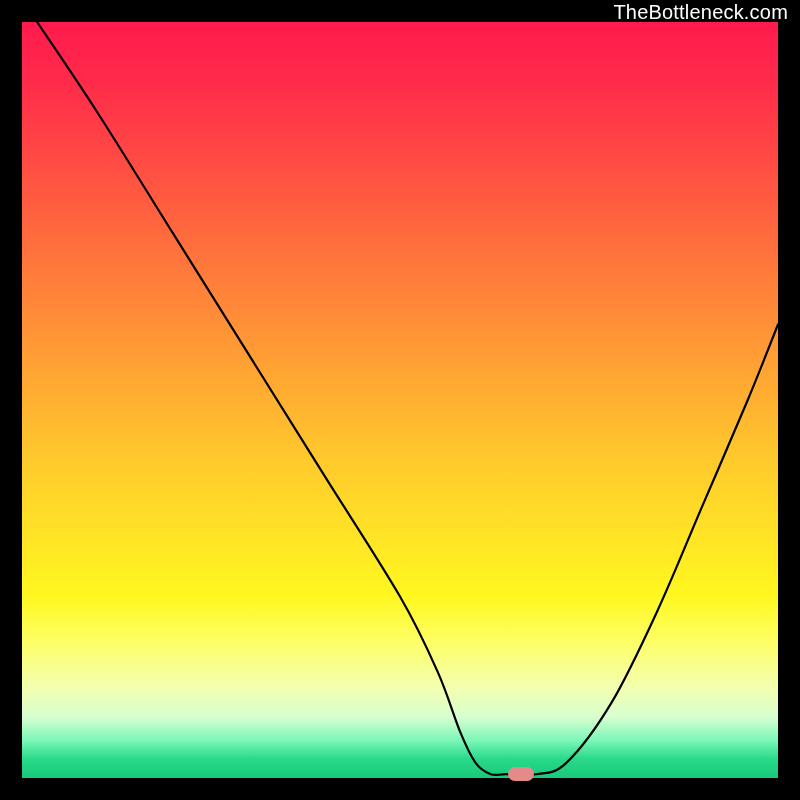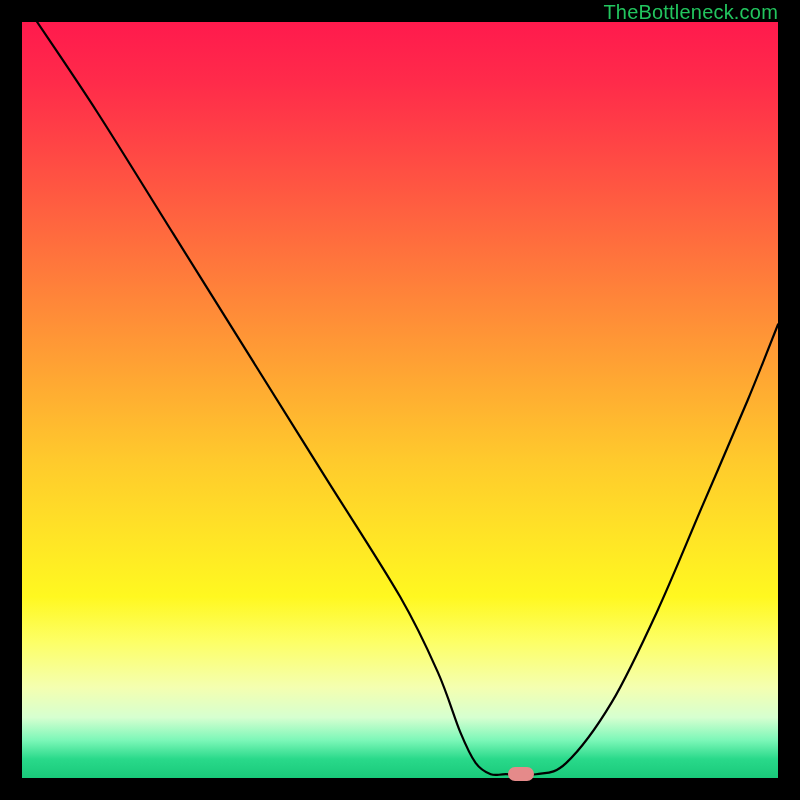--- a/index.html
+++ b/index.html
@@ -45,24 +45,24 @@
     position: absolute;
     width: 26px;
     height: 14px;
     border-radius: 7px;
     background: #e58a8a;
     transform: translate(-50%, -50%);
   }
   .watermark {
     position: absolute;
     top: 1px;
-    right: 22px;
+    right: 12px;
     font-family: Arial, Helvetica, sans-serif;
     font-size: 20px;
-    color: #22c55e;
+    color: #ffffff;
     letter-spacing: 0.2px;
   }
 </style>
 </head>
 <body>
 
 <div class="frame">
   <div class="watermark">TheBottleneck.com</div>
   <div class="plot">
     <svg class="curve" viewBox="0 0 756 756" preserveAspectRatio="none">

